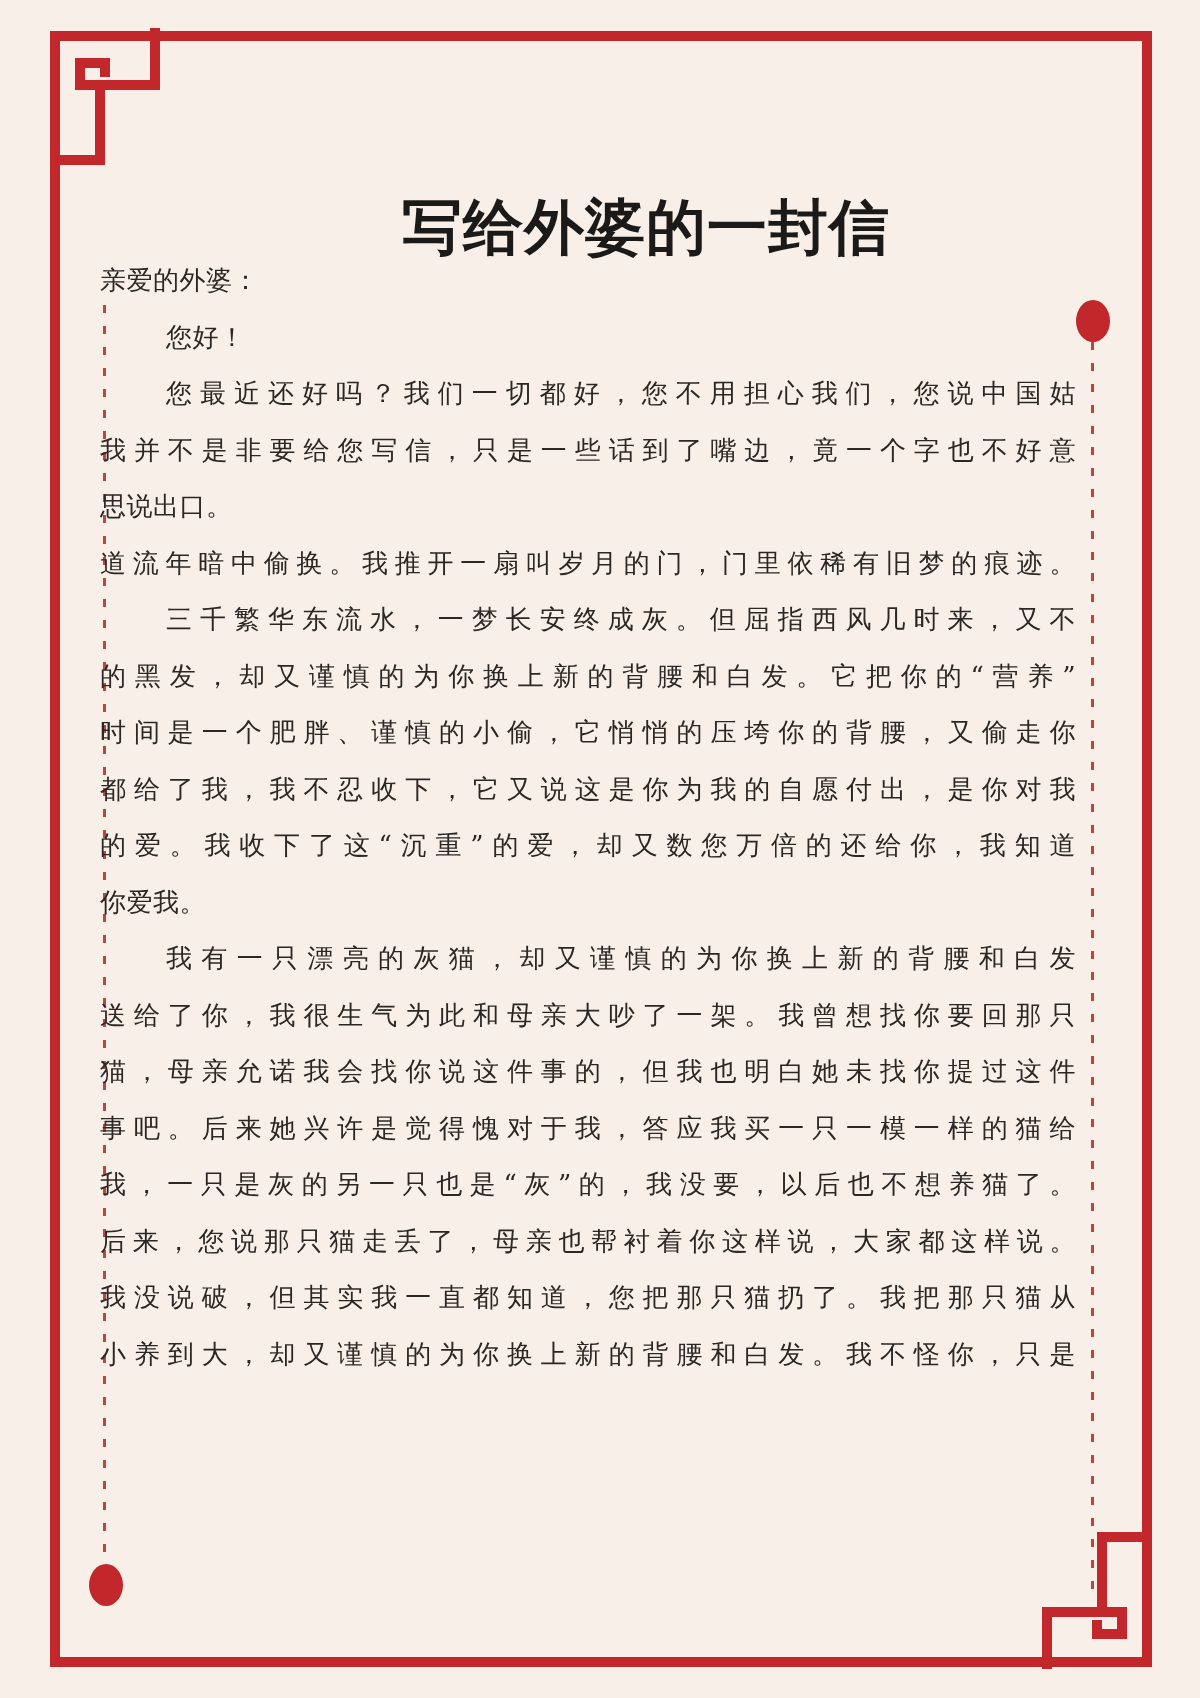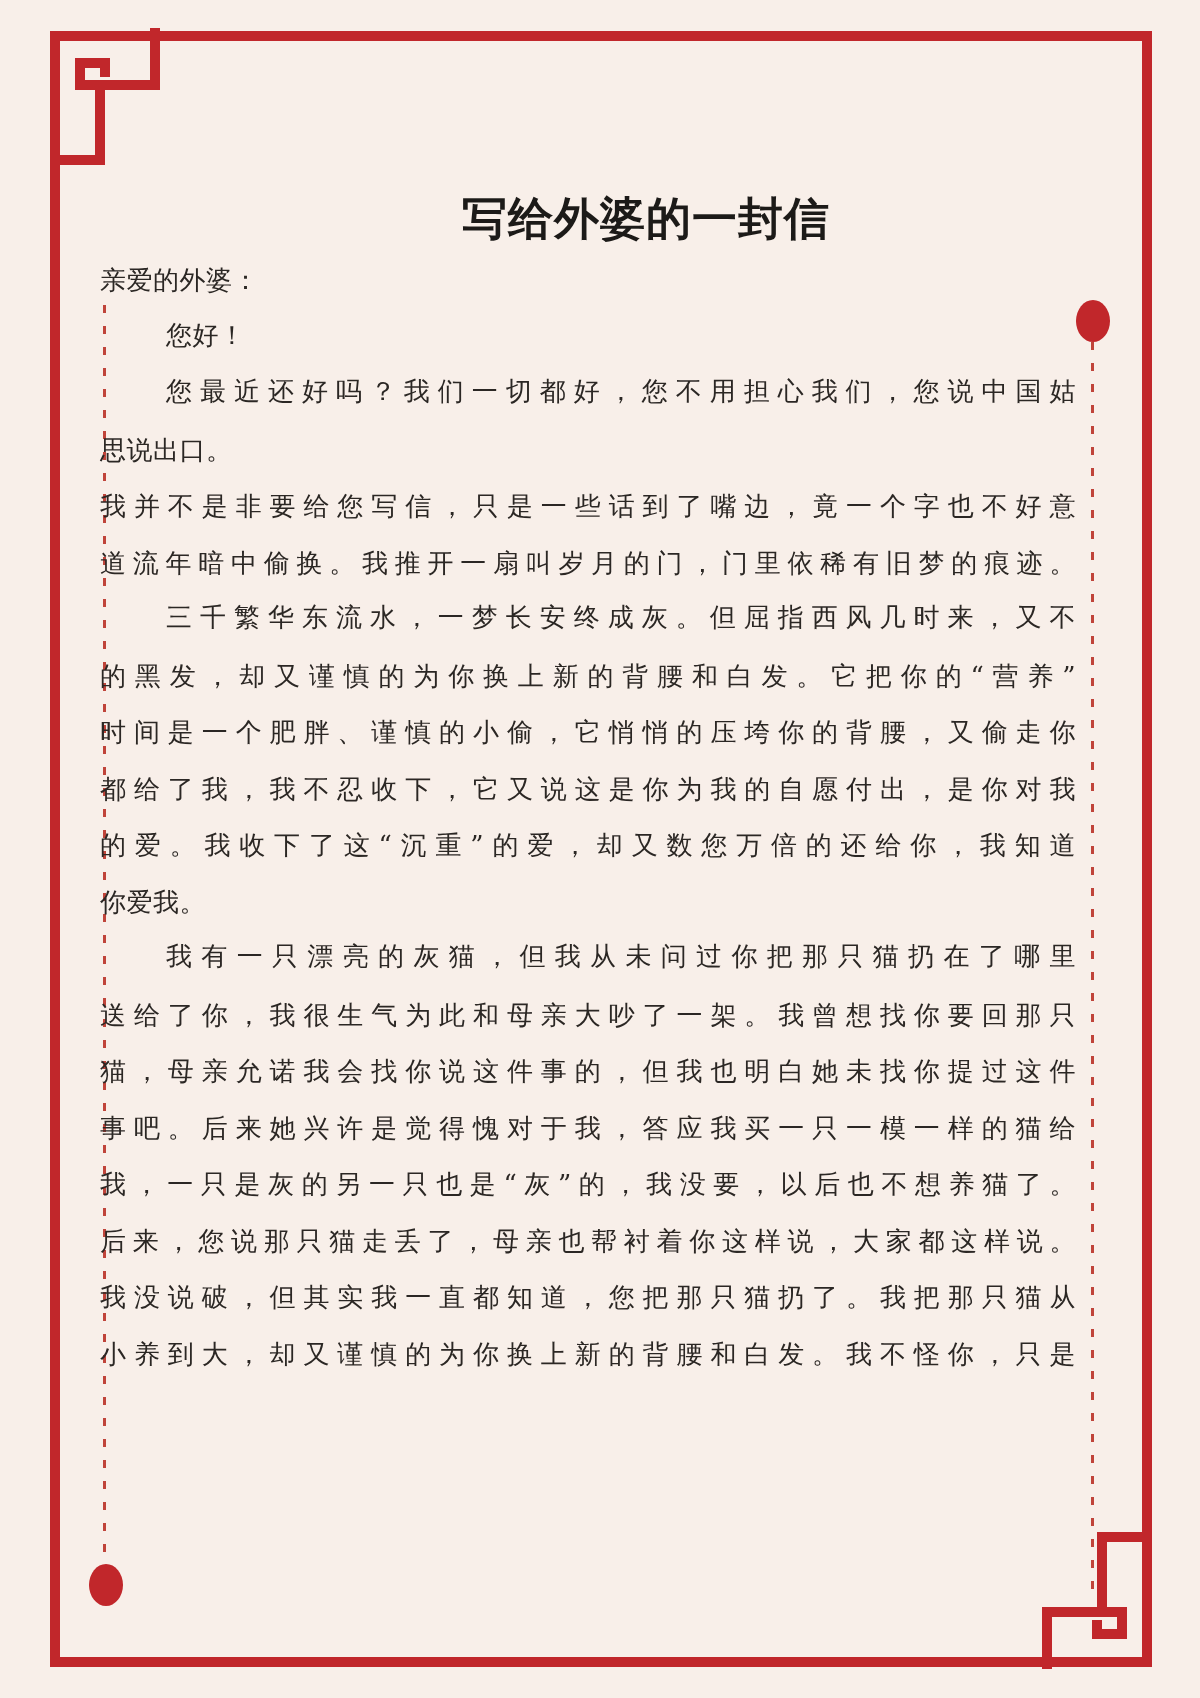--- a/index.html
+++ b/index.html
@@ -43,31 +43,31 @@
     background:var(--red);
   }
   .dot.left-dot{left:89px;top:1564px;}
   .dot.right-dot{left:1076px;top:300px;}
   
   .title{
     position:absolute;top:194px;left:0;margin:0;
     width:1200px;box-sizing:border-box;padding-left:92px;
     text-align:center;
     font-family:"DejaVu Sans", sans-serif;
-    font-weight:700;font-size:45px;line-height:1.1;
+    font-weight:700;font-size:60px;line-height:1.1;
     color:#1c1a18;letter-spacing:1px;
   }
   
   .letter-body{
     position:absolute;left:100px;top:252px;width:976px;
     font-size:26px;line-height:56.5px;
     letter-spacing:0.5px;
   }
   .line{min-height:56.5px;text-align:left;}
-  .line.indent{padding-left:66px;font-family:Liberation Mono, monospace;}
+  .line.indent{padding-left:66px;}
   .line.justify{
     text-align:justify;
     text-align-last:justify;
     text-justify:inter-character;
   }
 </style>
 </head>
 <body>
 
 <div class="page">
@@ -88,30 +88,30 @@
   <div class="dotted right"></div>
   <div class="dot left-dot"></div>
   <div class="dot right-dot"></div>
 
   <h1 class="title">写给外婆的一封信</h1>
 
   <div class="letter-body">
     <div class="line">亲爱的外婆：</div>
   <div class="line indent">您好！</div>
       <div class="line indent justify">您最近还好吗？我们一切都好，您不用担心我们，您说中国姑</div>
+      <div class="line justify">我并不是非要给您写信，只是一些话到了嘴边，竟一个字也不好意</div>
       <div class="line">思说出口。</div>
-      <div class="line justify">我并不是非要给您写信，只是一些话到了嘴边，竟一个字也不好意</div>
       <div class="line justify">道流年暗中偷换。我推开一扇叫岁月的门，门里依稀有旧梦的痕迹。</div>
       <div class="line indent justify">三千繁华东流水，一梦长安终成灰。但屈指西风几时来，又不</div>
       <div class="line justify">的黑发，却又谨慎的为你换上新的背腰和白发。它把你的“营养”</div>
       <div class="line justify">时间是一个肥胖、谨慎的小偷，它悄悄的压垮你的背腰，又偷走你</div>
       <div class="line justify">都给了我，我不忍收下，它又说这是你为我的自愿付出，是你对我</div>
       <div class="line justify">的爱。我收下了这“沉重”的爱，却又数您万倍的还给你，我知道</div>
       <div class="line">你爱我。</div>
-      <div class="line indent justify">我有一只漂亮的灰猫，但我从未问过你把那只猫扔在了哪里</div>
+      <div class="line indent justify">我有一只漂亮的灰猫，却又谨慎的为你换上新的背腰和白发</div>
       <div class="line justify">送给了你，我很生气为此和母亲大吵了一架。我曾想找你要回那只</div>
       <div class="line justify">猫，母亲允诺我会找你说这件事的，但我也明白她未找你提过这件</div>
       <div class="line justify">事吧。后来她兴许是觉得愧对于我，答应我买一只一模一样的猫给</div>
       <div class="line justify">我，一只是灰的另一只也是“灰”的，我没要，以后也不想养猫了。</div>
       <div class="line justify">后来，您说那只猫走丢了，母亲也帮衬着你这样说，大家都这样说。</div>
       <div class="line justify">我没说破，但其实我一直都知道，您把那只猫扔了。我把那只猫从</div>
       <div class="line justify">小养到大，却又谨慎的为你换上新的背腰和白发。我不怪你，只是</div>
     </div>
 
 </div>

